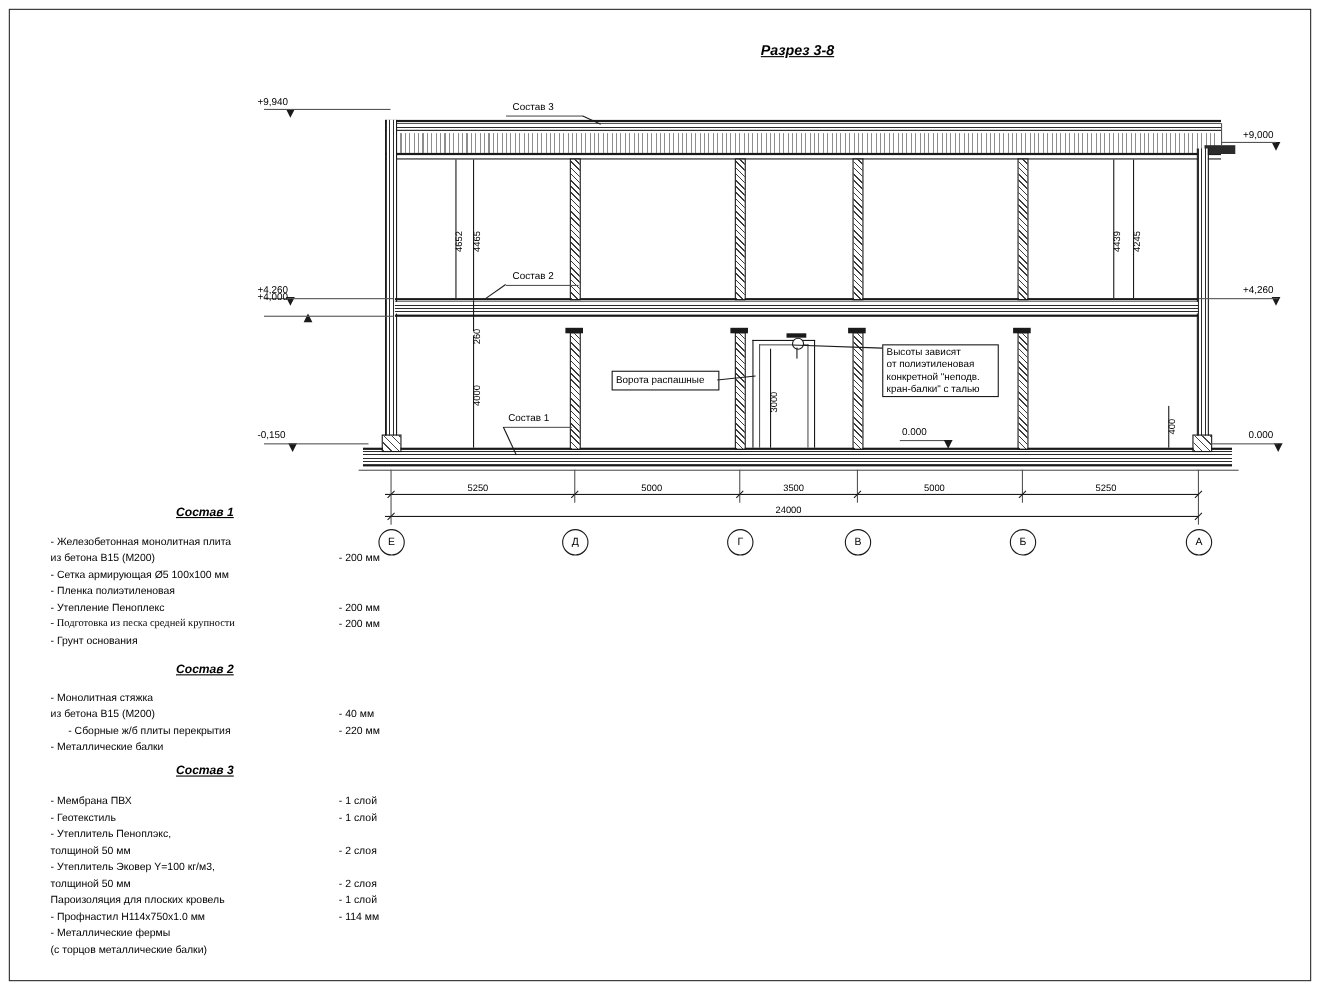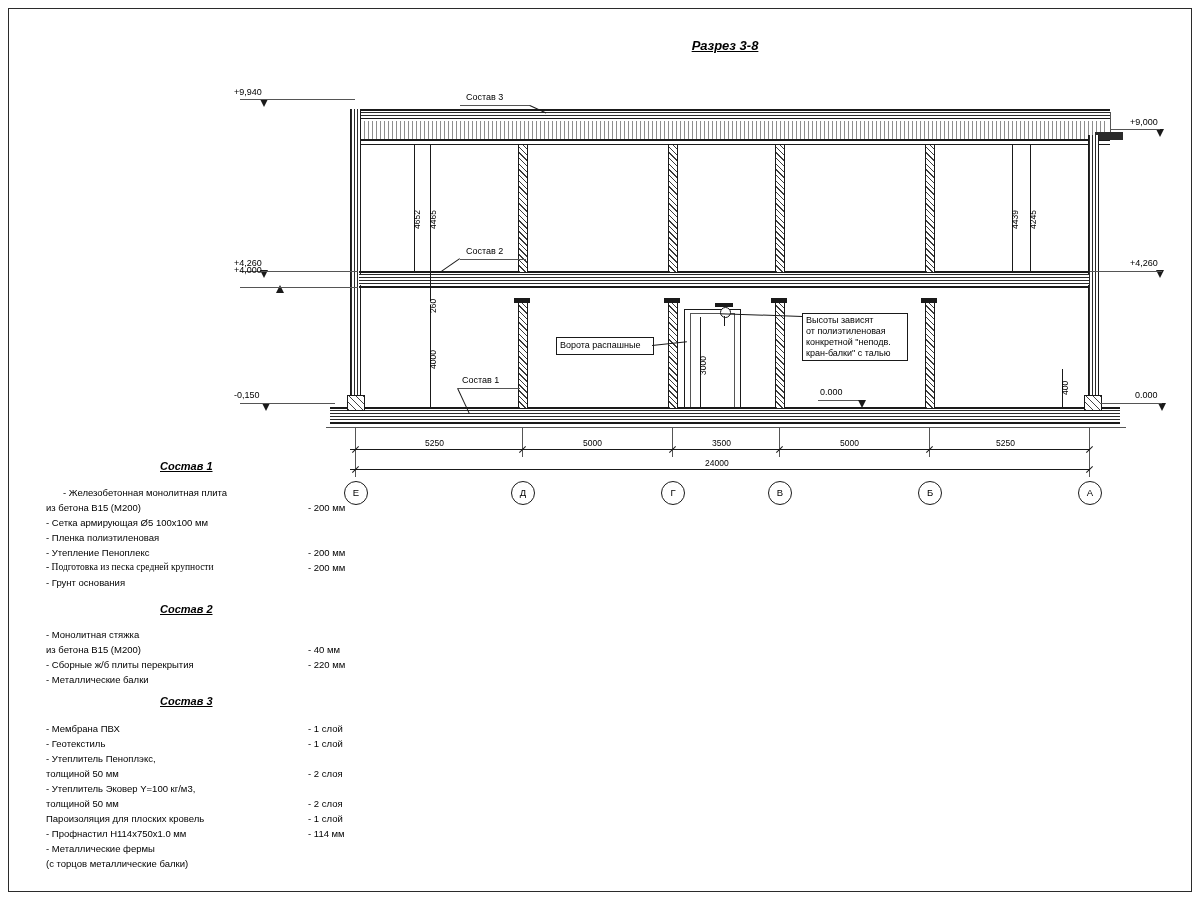--- a/index.html
+++ b/index.html
@@ -221,36 +221,36 @@
   <div class="circ" style="left:661px;top:464px;">Г</div>
   <div class="circ" style="left:768px;top:464px;">В</div>
   <div class="circ" style="left:918px;top:464px;">Б</div>
   <div class="circ" style="left:1078px;top:464px;">А</div>
 
 </div>
 
 <div class="abs" style="left:40px;top:455px;width:420px;">
 
   <div class="abs spec-h" style="left:120px;top:5px;">Состав 1</div>
-  <div class="abs spec-row" style="left:6px;top:32px;margin-left:17px;">- Железобетонная  монолитная плита</div>
+  <div class="abs spec-row" style="left:6px;top:32px;">- Железобетонная  монолитная плита</div>
   <div class="abs spec-row" style="left:6px;top:47px;">  из бетона  B15 (M200)</div>
   <div class="abs spec-val" style="left:268px;top:47px;">- 200 мм</div>
   <div class="abs spec-row" style="left:6px;top:62px;">- Сетка армирующая Ø5 100x100 мм</div>
   <div class="abs spec-row" style="left:6px;top:77px;">- Пленка полиэтиленовая</div>
   <div class="abs spec-row" style="left:6px;top:92px;">- Утепление Пеноплекс</div>
   <div class="abs spec-val" style="left:268px;top:92px;">- 200 мм</div>
   <div class="abs spec-row" style="left:6px;top:107px;font-family:Liberation Serif, serif;">- Подготовка из песка средней  крупности</div>
   <div class="abs spec-val" style="left:268px;top:107px;">- 200 мм</div>
   <div class="abs spec-row" style="left:6px;top:122px;">- Грунт основания</div>
 
   <div class="abs spec-h" style="left:120px;top:148px;">Состав 2</div>
   <div class="abs spec-row" style="left:6px;top:174px;">- Монолитная стяжка</div>
   <div class="abs spec-row" style="left:6px;top:189px;">  из бетона B15 (M200)</div>
   <div class="abs spec-val" style="left:268px;top:189px;">- 40 мм</div>
-  <div class="abs spec-row" style="left:6px;top:204px;">- Сборные ж/б плиты перекрытия</div>
+  <div class="abs spec-row" style="left:22px;top:204px;">- Сборные ж/б плиты перекрытия</div>
   <div class="abs spec-val" style="left:268px;top:204px;">- 220 мм</div>
   <div class="abs spec-row" style="left:6px;top:219px;text-align:center;">- Металлические балки</div>
 
   <div class="abs spec-h" style="left:120px;top:240px;">Состав 3</div>
   <div class="abs spec-row" style="left:6px;top:268px;">- Мембрана ПВХ</div>
   <div class="abs spec-val" style="left:268px;top:268px;">- 1 слой</div>
   <div class="abs spec-row" style="left:6px;top:283px;">- Геотекстиль</div>
   <div class="abs spec-val" style="left:268px;top:283px;">- 1 слой</div>
   <div class="abs spec-row" style="left:6px;top:298px;">- Утеплитель Пеноплэкс,</div>
   <div class="abs spec-row" style="left:6px;top:313px;">  толщиной 50 мм</div>

